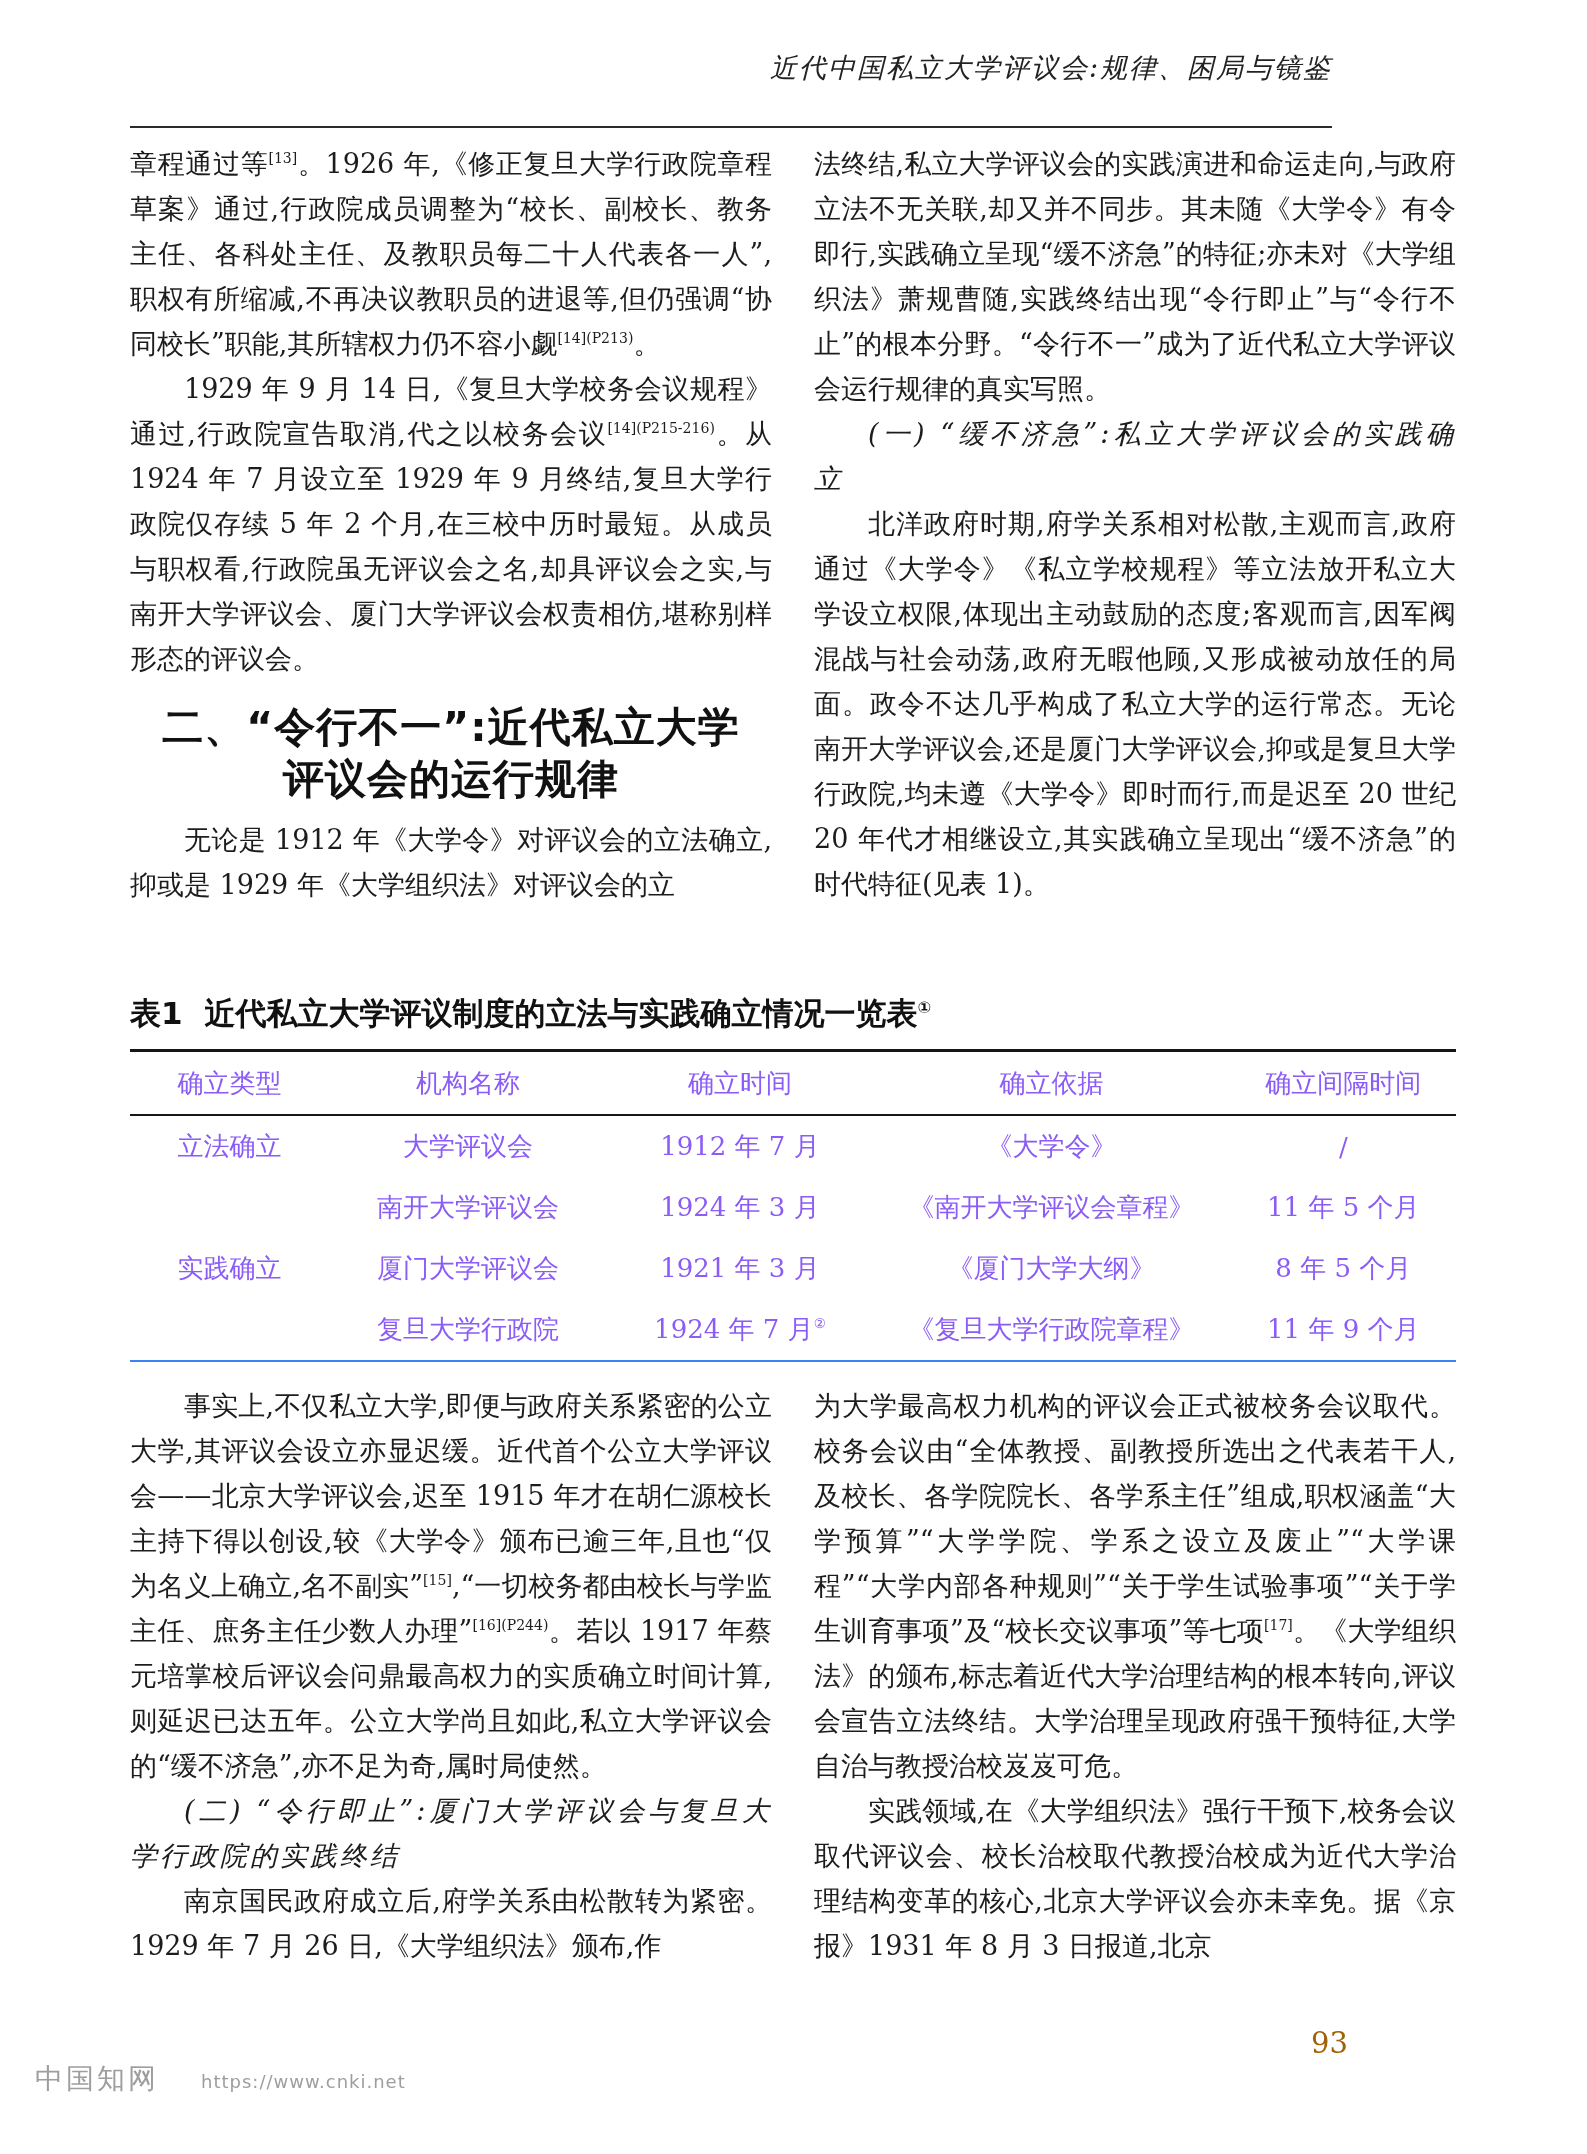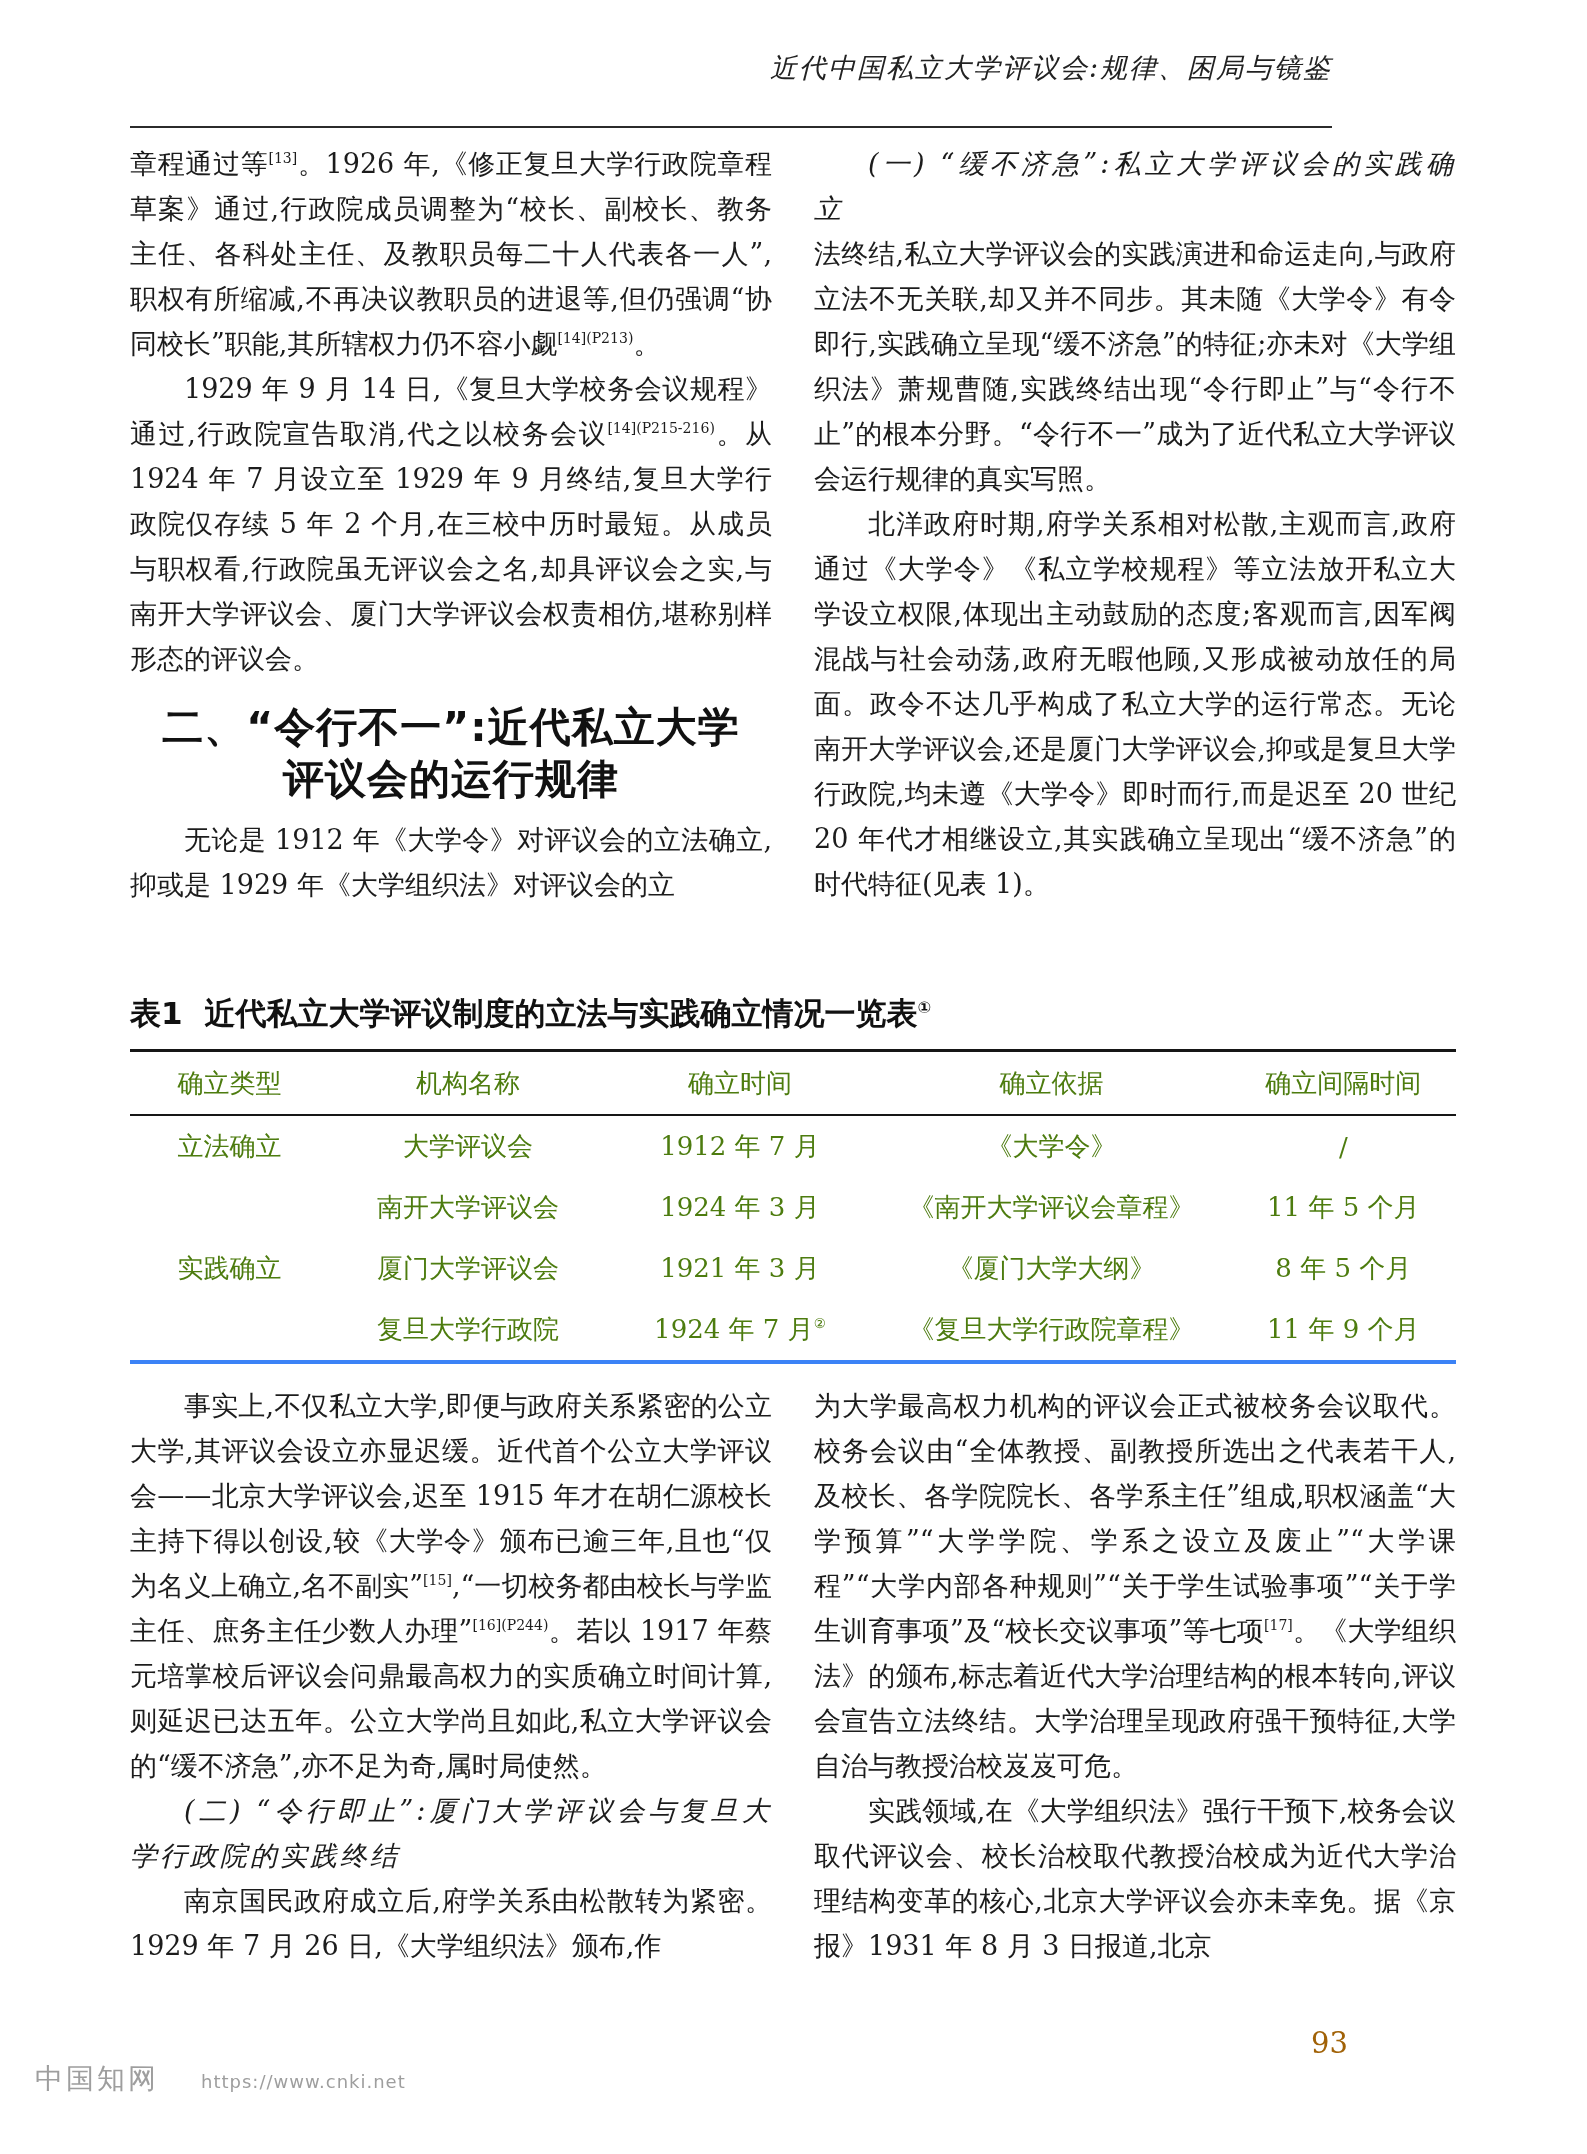--- a/index.html
+++ b/index.html
@@ -37,22 +37,22 @@
   sup{font-size:0.52em;vertical-align:super;line-height:0;letter-spacing:0;}
 
   .table-wrap{position:absolute;left:130px;top:993px;width:1326px;}
   .table-caption{
     font-family:"DejaVu Sans","Liberation Sans",sans-serif;
     font-weight:bold;font-size:31px;text-align:left;margin:0 0 14px 0;color:#111;
   }
   .cap-gap{display:inline-block;width:22px;}
   table.data-table{
     width:100%;border-collapse:collapse;table-layout:fixed;
-    border-top:3px solid #161616;border-bottom:4px solid #3b82f6;
-    font-size:26px;color:#4d7c0f;
+    border-top:3px solid #161616;border-bottom:2px solid #3b82f6;
+    font-size:26px;color:#8b5cf6;
   }
   table.data-table thead tr{border-bottom:2px solid #161616;}
   table.data-table th{font-weight:normal;height:62px;text-align:center;vertical-align:middle;padding:0;}
   table.data-table td{height:61px;text-align:center;vertical-align:middle;padding:0;}
 
   .footer{
     position:absolute;left:35px;top:2060px;color:#9e9e9e;
     font-family:"DejaVu Sans","Liberation Sans",sans-serif;
   }
   .footer .brand{font-size:28px;letter-spacing:3px;margin-right:42px;}
@@ -73,22 +73,22 @@
   <section class="col col-top-left">
       <p class="para"><span>章程通过等</span><sup>[13]</sup><span>。1926 年,《修正复旦大学行政院章程草案》通过,行政院成员调整为“校长、副校长、教务主任、各科处主任、及教职员每二十人代表各一人”,职权有所缩减,不再决议教职员的进退等,但仍强调“协同校长”职能,其所辖权力仍不容小觑</span><sup>[14](P213)</sup><span>。</span></p>
       <p class="para indent"><span>1929 年 9 月 14 日,《复旦大学校务会议规程》通过,行政院宣告取消,代之以校务会议</span><sup>[14](P215-216)</sup><span>。从 1924 年 7 月设立至 1929 年 9 月终结,复旦大学行政院仅存续 5 年 2 个月,在三校中历时最短。从成员与职权看,行政院虽无评议会之名,却具评议会之实,与南开大学评议会、厦门大学评议会权责相仿,堪称别样形态的评议会。</span></p>
       <h2 class="section-heading">
         <div>二、“令行不一”:近代私立大学</div>
         <div>评议会的运行规律</div>
       </h2>
       <p class="para indent"><span>无论是 1912 年《大学令》对评议会的立法确立,抑或是 1929 年《大学组织法》对评议会的立</span></p>
     </section>
   <section class="col col-top-right">
+      <p class="para"><span>法终结,私立大学评议会的实践演进和命运走向,与政府立法不无关联,却又并不同步。其未随《大学令》有令即行,实践确立呈现“缓不济急”的特征;亦未对《大学组织法》萧规曹随,实践终结出现“令行即止”与“令行不止”的根本分野。“令行不一”成为了近代私立大学评议会运行规律的真实写照。</span></p>
       <p class="para indent kai"><span>(一) “缓不济急”:私立大学评议会的实践确立</span></p>
-      <p class="para"><span>法终结,私立大学评议会的实践演进和命运走向,与政府立法不无关联,却又并不同步。其未随《大学令》有令即行,实践确立呈现“缓不济急”的特征;亦未对《大学组织法》萧规曹随,实践终结出现“令行即止”与“令行不止”的根本分野。“令行不一”成为了近代私立大学评议会运行规律的真实写照。</span></p>
       <p class="para indent"><span>北洋政府时期,府学关系相对松散,主观而言,政府通过《大学令》《私立学校规程》等立法放开私立大学设立权限,体现出主动鼓励的态度;客观而言,因军阀混战与社会动荡,政府无暇他顾,又形成被动放任的局面。政令不达几乎构成了私立大学的运行常态。无论南开大学评议会,还是厦门大学评议会,抑或是复旦大学行政院,均未遵《大学令》即时而行,而是迟至 20 世纪 20 年代才相继设立,其实践确立呈现出“缓不济急”的时代特征(见表 1)。</span></p>
     </section>
 
   <section class="table-wrap">
     <div class="table-caption">
       <span>表1</span><span class="cap-gap"></span><span>近代私立大学评议制度的立法与实践确立情况一览表</span><sup>①</sup>
     </div>
     <table class="data-table">
         <colgroup>
           <col style="width: 15%;">

